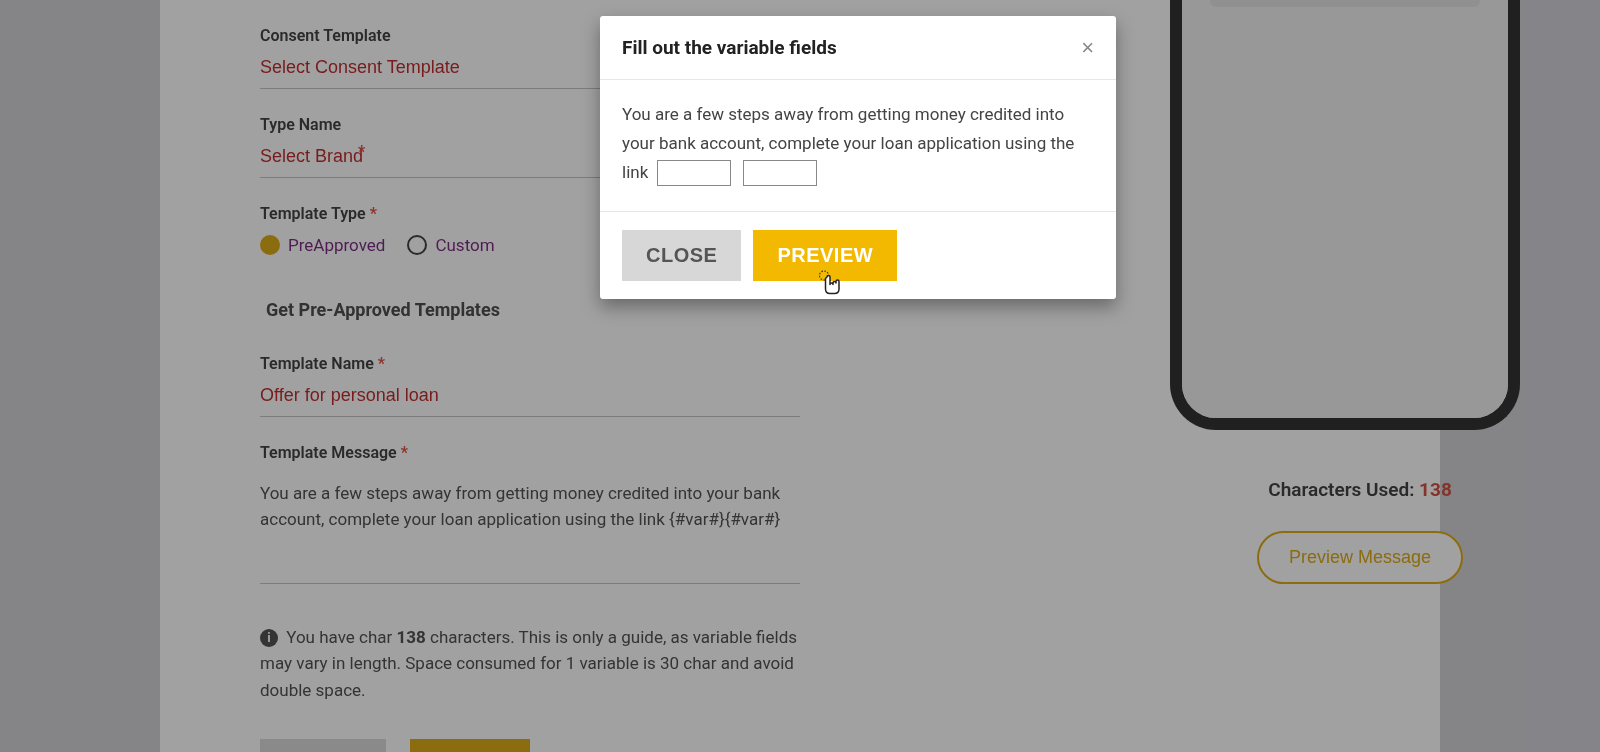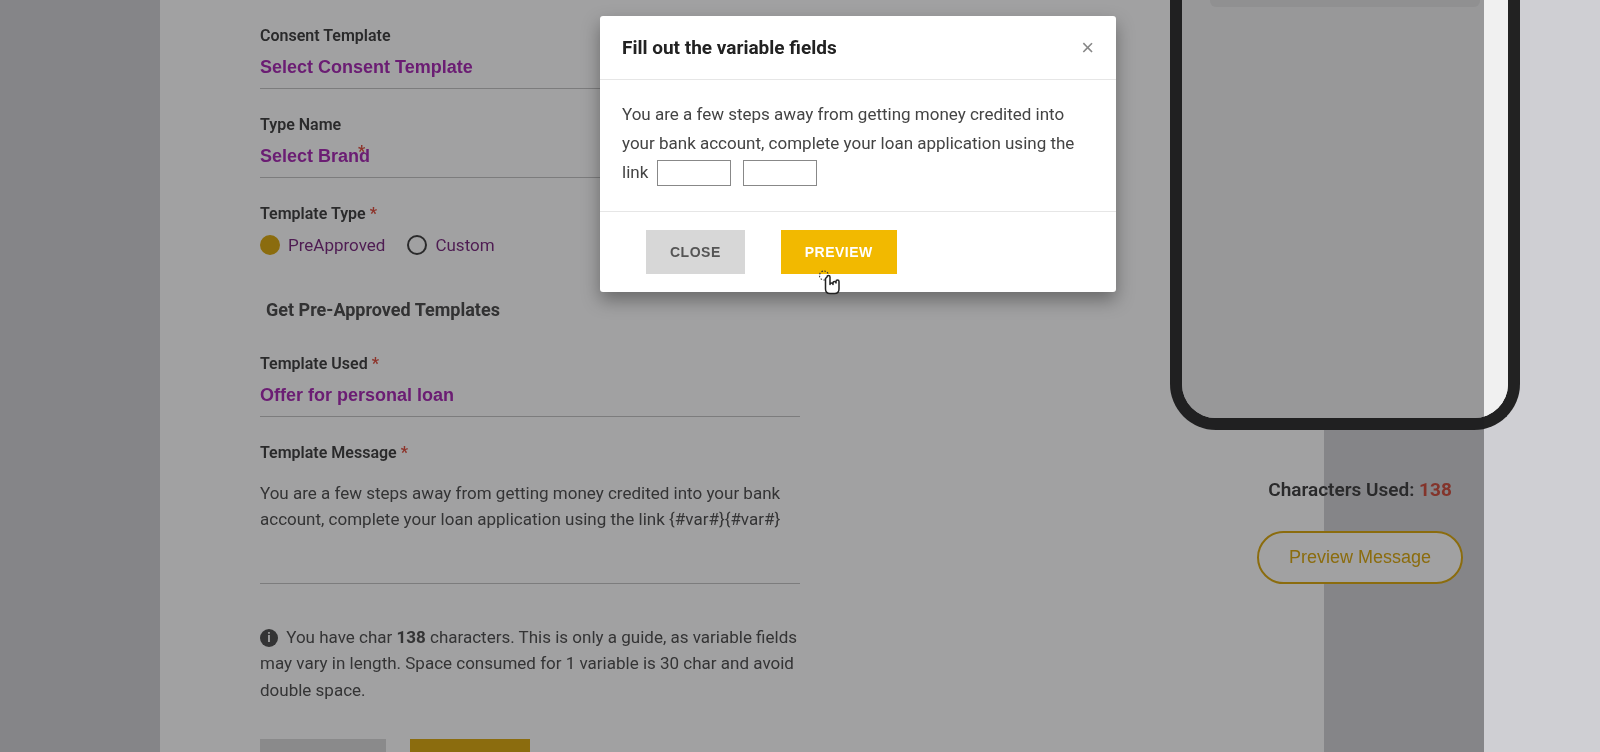--- a/index.html
+++ b/index.html
@@ -1,35 +1,34 @@
 <!DOCTYPE html>
 <html><head>
 <meta charset="utf-8">
 <style>
   * { box-sizing: border-box; margin: 0; padding: 0; }
   html, body { width: 1600px; height: 752px; font-family: -apple-system, BlinkMacSystemFont, "Segoe UI", Roboto, Arial, sans-serif; overflow: hidden; background:#cfcfd3; }
-  .viewport { position:relative; width:1484px; height:752px; }
+  .viewport { position:relative; width:1600px; height:752px; }
 
   
   .card {
     position:absolute;
     left:160px; right:160px; top:-20px;
     background:#ffffff;
     min-height:780px;
     padding:20px 100px 40px 100px;
   }
   .form-col { width:540px; }
   .lbl { font-size:16px; font-weight:600; color:#333; margin-top:26px; }
   .req { color:#d43; font-weight:700; }
   .input-line {
     border:none; border-bottom:1px solid #bfbfbf;
-    width:540px; font-size:18px; color:#a21caf;
+    width:540px; font-size:18px; color:#b91c1c;
     padding:8px 0 10px 0; background:transparent;
     margin-top:4px;
-    font-weight:bold;
   }
   .radio-row { margin-top:12px; display:flex; gap:22px; align-items:center; }
   .radio { display:flex; align-items:center; gap:8px; font-size:17px; color:#701a75; }
   .rdot { width:20px; height:20px; border-radius:50%; border:2px solid #333; display:inline-block; position:relative; }
   .rdot.sel { border-color:#d9a400; background:#d9a400; }
   .section-head { font-size:18px; font-weight:700; color:#404040; margin-top:36px; padding:8px 6px; }
   .msg-area {
     width:540px; border:none; border-bottom:1px solid #bfbfbf;
     font-size:17px; color:#444; line-height:1.55;
     padding:18px 0 24px 0; background:transparent; resize:none;
@@ -78,21 +77,21 @@
     padding:20px 22px; border-bottom:1px solid #e6e6e6; }
   .modal-title { font-size:19px; font-weight:700; color:#222; }
   .modal-close { font-size:22px; color:#888; cursor:pointer; background:none; border:none; line-height:1; }
   .modal-body { padding:20px 22px 24px; font-size:17px; color:#444; line-height:1.7; }
   .var-input {
     display:inline-block; width:74px; height:26px;
     border:1px solid #888; background:#fff; margin:0 4px;
     vertical-align:middle; font-size:14px; padding:2px 4px;
   }
   .modal-foot { border-top:1px solid #e6e6e6; padding:18px 22px; display:flex; gap:12px; }
-  .mbtn { border:none; padding:14px 24px; font-size:14px; font-weight:700; letter-spacing:0.5px; cursor:pointer;margin-left:24px; }
+  .mbtn { border:none; padding:14px 24px; font-size:20px; font-weight:700; letter-spacing:0.5px; cursor:pointer; }
   .mbtn-close { background:#d7d7d7; color:#555; }
   .mbtn-preview { background:#f2b900; color:#fff; }
 
   
   .cursor-hand { position:absolute; left:812px; top:268px; width:36px; height:36px; pointer-events:none; }
 </style>
 </head>
 <body>
 
 <div class="viewport">
@@ -121,21 +120,21 @@
         </label>
         <label class="radio">
           <span class="rdot"></span>
           <span>Custom</span>
         </label>
       </div>
 
       <div class="section-head">Get Pre-Approved Templates</div>
 
       <div class="lbl">
-        <span>Template Used </span><span class="req">*</span>
+        <span>Template Name </span><span class="req">*</span>
       </div>
       <input class="input-line" value="Offer for personal loan" style="">
 
       <div class="lbl">
         <span>Template Message </span><span class="req">*</span>
       </div>
       <textarea class="msg-area" rows="3" style="">You are a few steps away from getting money credited into your bank account, complete your loan application using the link {#var#}{#var#}</textarea>
 
       <div class="info-box">
         <span class="info-icon">i</span>

